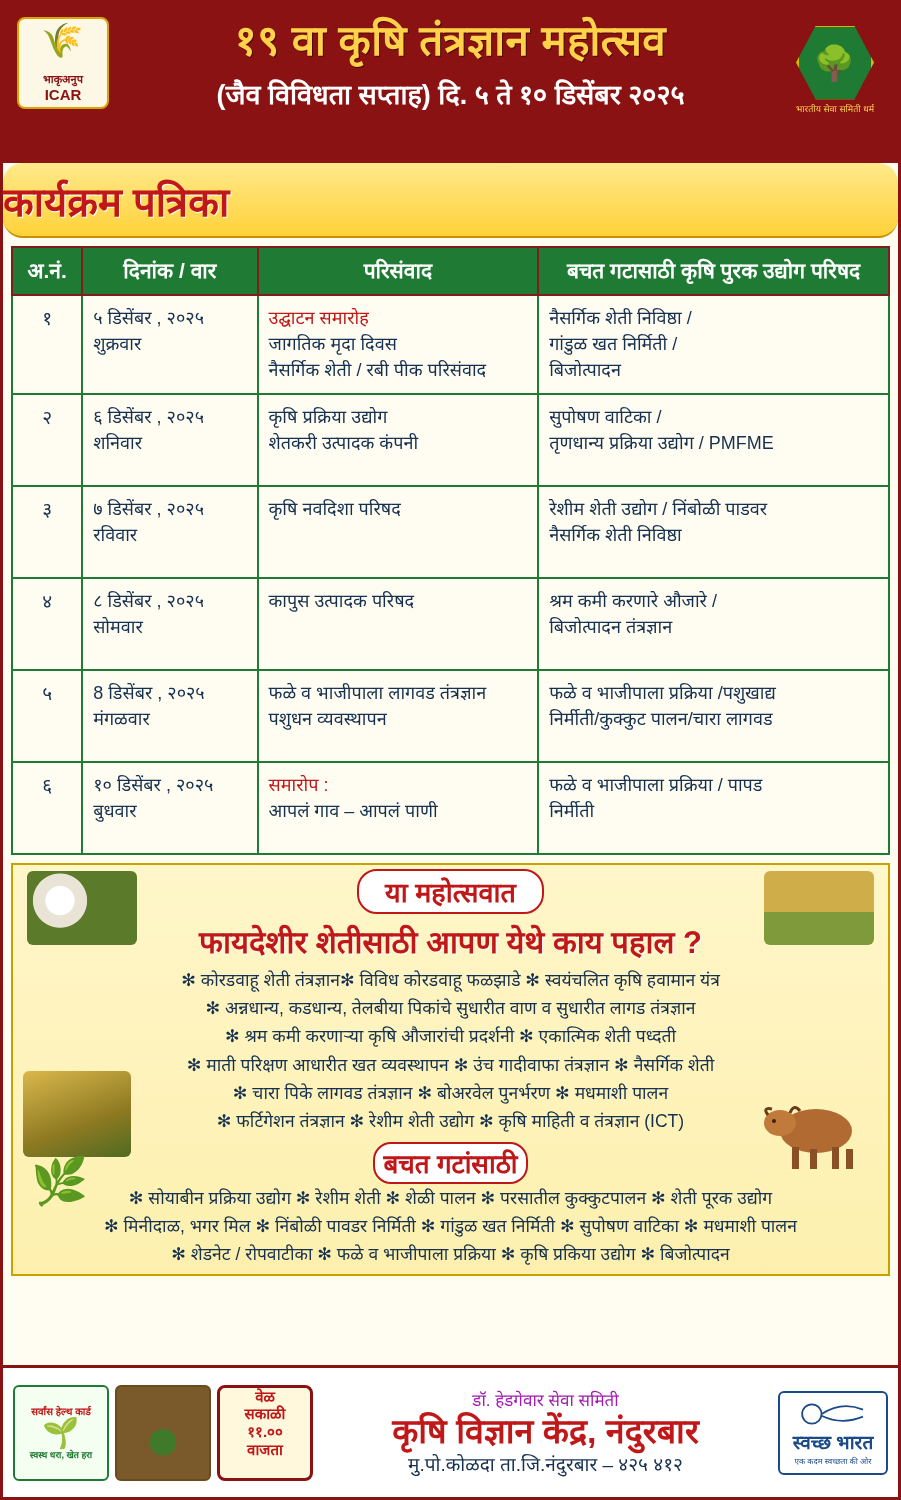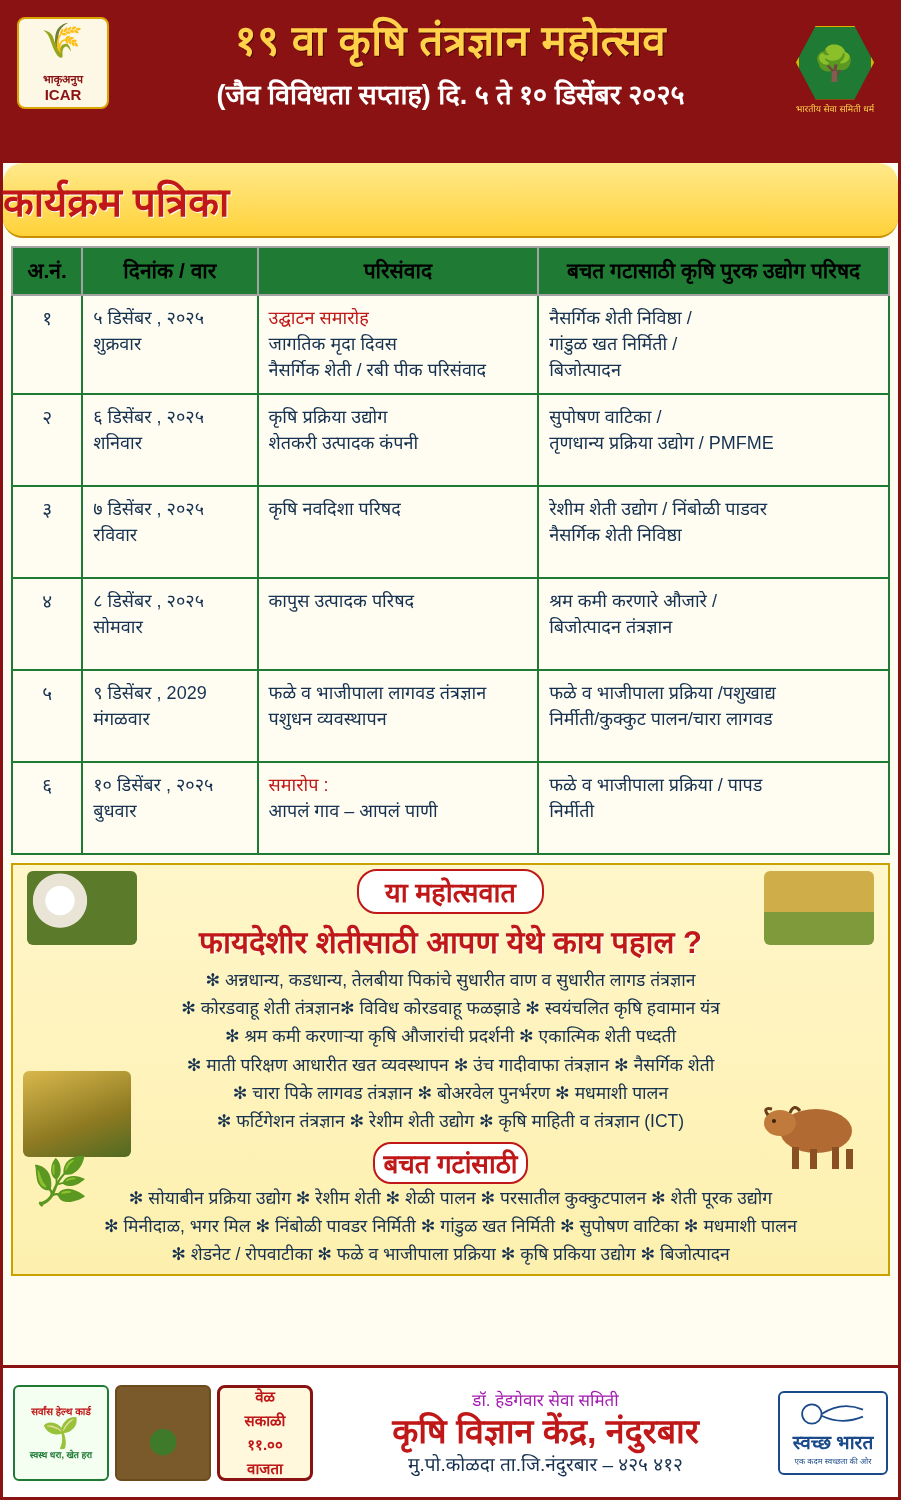--- a/index.html
+++ b/index.html
@@ -79,23 +79,23 @@
   }
   .banner-title {
     font-size: 40px; font-weight: bold; color: #c01818;
     text-shadow: 1px 1px 0 #fff;
   }
 
   
   .table-wrap { padding: 8px 8px 4px 8px; background:#fffdf2; }
   table { width: 100%; border-collapse: collapse; table-layout: fixed; }
   thead th {
-    background: #1f7a33; color: #000000;
+    background: #1f7a33; color: #ffffff;
     font-size: 21px; font-weight: bold;
-    padding: 10px 6px; border: 2px solid #a3a3a3;
+    padding: 10px 6px; border: 2px solid #7f1d1d;
     line-height: 1.25;
   }
   tbody td {
     border: 2px solid #1f7a33;
     padding: 9px 10px;
     vertical-align: top;
     font-size: 18px;
     color: #16314f;
     line-height: 1.45;
     height: 92px;
@@ -174,21 +174,21 @@
     display:flex; flex-direction:column; align-items:center; justify-content:center;
     background:#f4fff2; margin-right:6px;
   }
   .f-logo1 .t { font-size:10px; color:#c01818; font-weight:bold; }
   .f-logo1 .i { font-size:30px; color:#1f7a33; line-height:1;}
   .f-logo1 .b { font-size:9px; color:#1f7a33; font-weight:bold; }
   .f-photo { width: 96px; height: 96px; border:2px solid #6b4a1d; border-radius:6px;
     background: radial-gradient(circle at 50% 60%, #3f7a2a 0 18%, #7a5a2a 19% 100%); margin-right:6px; }
   .f-time {
     width: 96px; height: 96px; border:3px solid #8a1212; border-radius:8px;
-    background:#fff8dc; display:flex; flex-direction:column; align-items:center; justify-content:space-between;
+    background:#fff8dc; display:flex; flex-direction:column; align-items:center; justify-content:flex-start;
     margin-right: 8px;
   }
   .f-time div { font-size: 15px; color:#c01818; font-weight:bold; line-height:1.18; }
   .f-center { flex:1; text-align:center; }
   .f-org { font-size: 17px; color:#a21caf; }
   .f-main { font-size: 34px; color:#c01818; font-weight:bold; line-height:1.2; }
   .f-addr { font-size: 19px; color:#16314f; }
   .f-logo2 {
     width: 110px; height: 84px; border:2px solid #1a4a8a; border-radius:6px;
     background:#ffffff; display:flex; flex-direction:column; align-items:center; justify-content:center;
@@ -295,21 +295,21 @@
               <div>कापुस उत्पादक परिषद</div>
             </td>
             <td>
               <div>श्रम कमी करणारे औजारे /</div>
               <div>बिजोत्पादन तंत्रज्ञान</div>
             </td>
           </tr>
           <tr>
             <td class="c-sr">५</td>
             <td class="c-date">
-              <div>९ डिसेंबर , 2029</div>
+              <div>8 डिसेंबर , २०२५</div>
               <div>मंगळवार</div>
             </td>
             <td>
               <div>फळे व भाजीपाला लागवड तंत्रज्ञान</div>
               <div>पशुधन व्यवस्थापन</div>
             </td>
             <td>
               <div>फळे व भाजीपाला प्रक्रिया /पशुखाद्य</div>
               <div>निर्मीती/कुक्कुट पालन/चारा लागवड</div>
             </td>
@@ -350,22 +350,22 @@
         <circle cx="20" cy="30" r="2" fill="#3a2209"></circle>
       </svg>
     </div>
     <div class="leaf">🌿</div>
 
     <div class="ribbon">
       <span>या महोत्सवात</span>
     </div>
     <div class="mid-head">फायदेशीर शेतीसाठी आपण येथे काय पहाल ?</div>
     <ul id="mid-items">
+        <li>✻ कोरडवाहू शेती तंत्रज्ञान✻ विविध कोरडवाहू फळझाडे ✻ स्वयंचलित कृषि हवामान यंत्र</li>
         <li>✻ अन्नधान्य, कडधान्य, तेलबीया पिकांचे सुधारीत वाण व सुधारीत लागड तंत्रज्ञान</li>
-        <li>✻ कोरडवाहू शेती तंत्रज्ञान✻ विविध कोरडवाहू फळझाडे ✻ स्वयंचलित कृषि हवामान यंत्र</li>
         <li>✻ श्रम कमी करणाऱ्या कृषि औजारांची प्रदर्शनी ✻ एकात्मिक शेती पध्दती</li>
         <li>✻ माती परिक्षण आधारीत खत व्यवस्थापन ✻ उंच गादीवाफा तंत्रज्ञान ✻ नैसर्गिक शेती</li>
         <li>✻ चारा पिके लागवड तंत्रज्ञान ✻ बोअरवेल पुनर्भरण ✻ मधमाशी पालन</li>
         <li>✻ फर्टिगेशन तंत्रज्ञान ✻ रेशीम शेती उद्योग  ✻ कृषि माहिती व तंत्रज्ञान (ICT)</li>
       </ul>
 
     <div class="sub-head">
       <span>बचत गटांसाठी</span>
     </div>
     <ul class="bachat" id="bachat-items">

